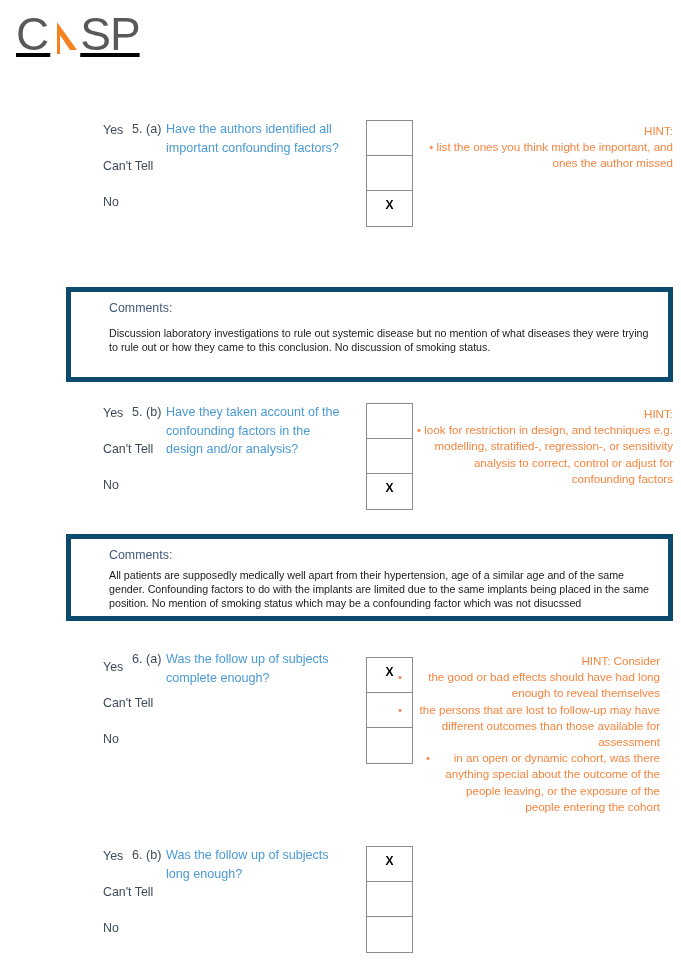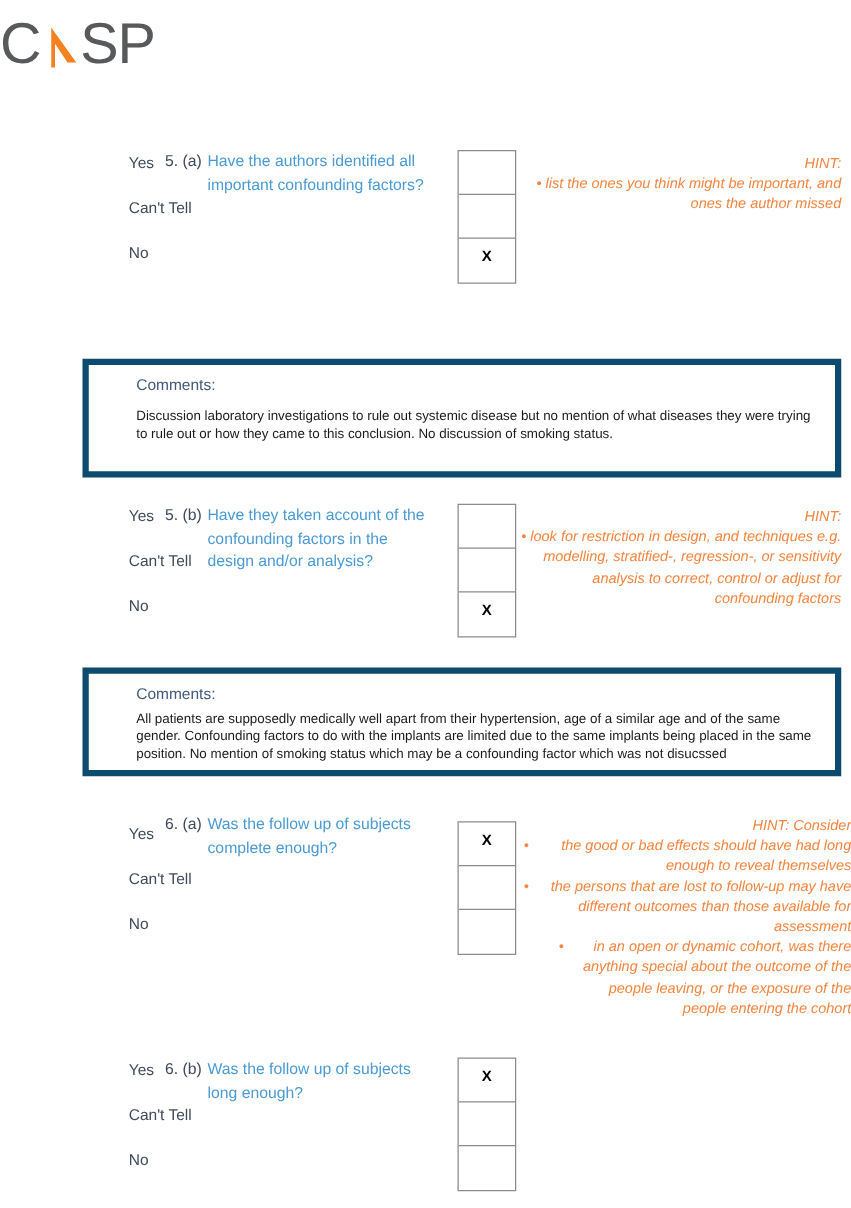--- a/index.html
+++ b/index.html
@@ -12,23 +12,24 @@
     height: 966px;
     position: relative;
     font-family: "Liberation Sans", sans-serif;
     -webkit-font-smoothing: antialiased;
     overflow: hidden;
   }
 
   
   .logo-block {
     position: absolute;
-    left: 0;
+    left: 16px;
     top: 8px;
     width: 160px;
+    text-decoration: underline;
   }
   .logo-word {
     position: relative;
     height: 52px;
     line-height: 52px;
     font-family: "Liberation Sans", sans-serif;
     font-size: 46px;
     letter-spacing: -1px;
     color: #58595b;
     font-weight: 400;
@@ -127,21 +128,20 @@
     font-family: "Liberation Sans", sans-serif;
   }
 
   
   .hint {
     position: absolute;
     color: #f5853f;
     font-size: 11.6px;
     line-height: 16.2px;
     text-align: right;
-    font-style: italic;
   }
   .hint-title { display: block; }
   .hint-list {
     list-style: none;
     margin: 0;
     padding: 0;
   }
   .hint-list li {
     position: relative;
     text-align: right;
@@ -264,21 +264,21 @@
       <div class="ans-label" style="top:81px;">No</div>
       <div class="ans-boxes" style="top:7px;">
         <div class="ans-cell">
             <span class="ans-mark">X</span>
           </div>
         <div class="ans-cell"></div>
         <div class="ans-cell"></div>
       </div>
     </div>
   </div>
-  <div class="hint" style="right:0; top:3px; width:262px;">
+  <div class="hint" style="right:21px; top:3px; width:262px;">
     <span class="hint-title">HINT: Consider</span>
     <ul class="hint-list">
       <li style="padding-left:26px;">
         <span class="bullet">•</span>
         <span>the good or bad effects should have had long enough to reveal themselves</span>
       </li>
       <li style="padding-left:14px;">
         <span class="bullet">•</span>
         <span>the persons that are lost to follow-up may have different outcomes than those available for assessment</span>
       </li>

